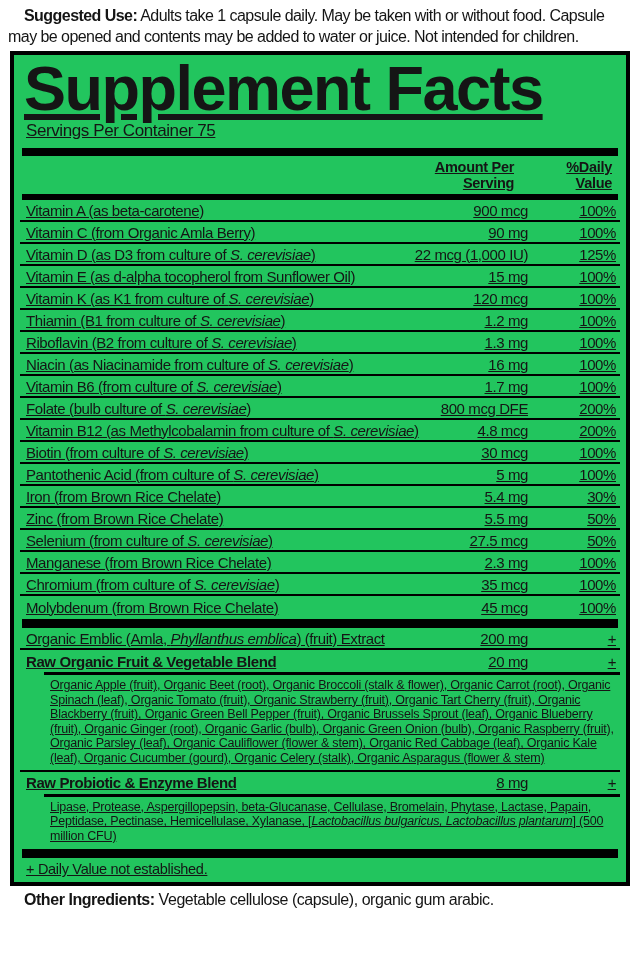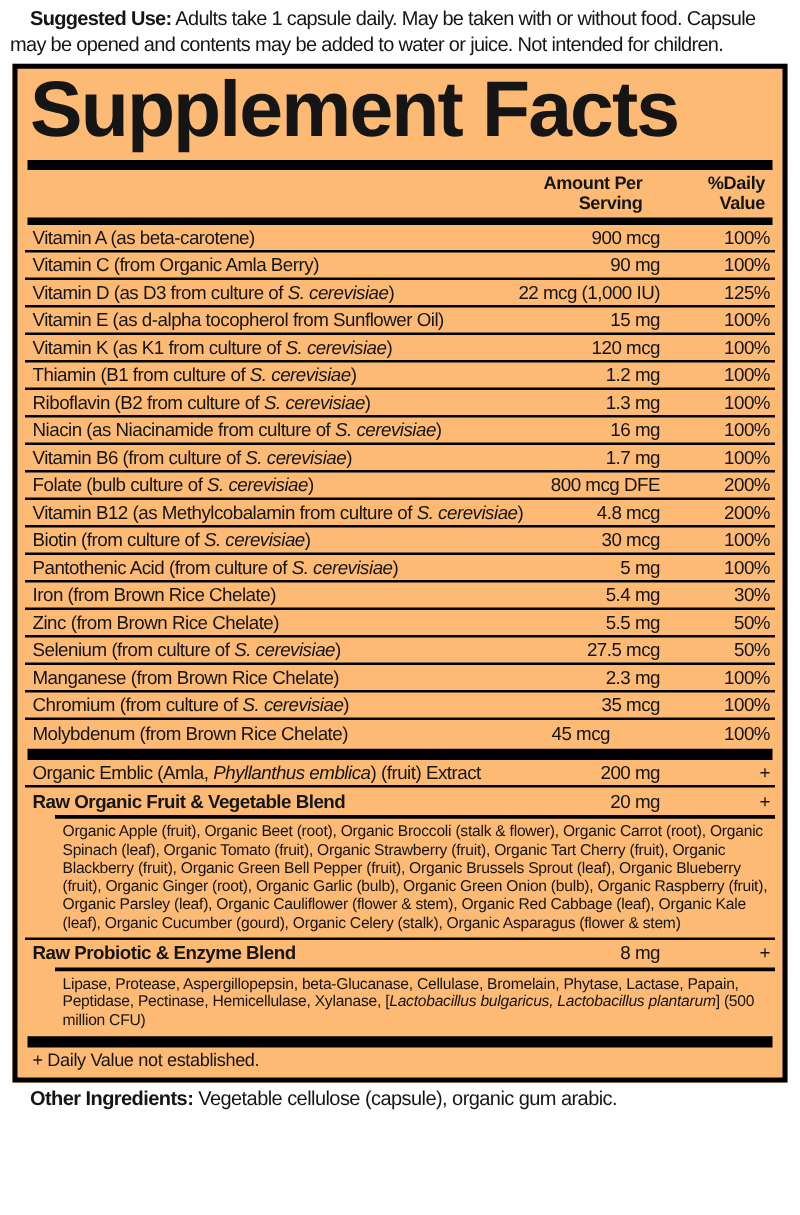--- a/index.html
+++ b/index.html
@@ -17,21 +17,22 @@
   .suggested {
     padding: 5px 8px 0 8px;
     font-size: 16px; line-height: 21px; letter-spacing: -0.55px;
   }
 
   
   .panel {
     margin: 4px 10px 0 10px;
     border: 4px solid #000;
     padding: 0 6px;
-    background: #fdba74;
+    background: #22c55e;
+    text-decoration: underline;
   }
   .title {
     font-size: 63px; font-weight: bold; letter-spacing: -1.5px;
     line-height: 60px; padding: 3px 0 1px 4px; white-space: nowrap;
   }
   .serving {
     font-size: 17px; line-height: 20px; letter-spacing: -0.4px;
     padding-left: 6px;
   }
   .serving-block { padding: 2px 0 5px 0; }
@@ -52,21 +53,21 @@
   .hdr-amount { width: 150px; padding-right: 14px; }
   .hdr-dv { width: 92px; padding-right: 8px; text-align: right; }
   .hdr-line { display: block; }
 
   
   .row {
     display: flex; align-items: center;
     height: 22px; border-bottom: 2px solid #000;
     font-size: 15px; letter-spacing: -0.4px;
   }
-  #nutrient-rows .row:last-child { border-bottom: none; gap: 40px; }
+  #nutrient-rows .row:last-child { border-bottom: none; }
   .row.nb { border-bottom: none; }
   .cell.name { flex: 1; min-width: 0; white-space: nowrap; padding-left: 6px; }
   .cell.amount { width: 150px; flex-shrink: 0; text-align: right; white-space: nowrap; }
   .cell.dv { width: 92px; flex-shrink: 0; text-align: right; padding-right: 4px; }
   .bold-row .cell.name { font-weight: bold; }
 
   .indent-sep { height: 3px; background: #000; margin-left: 24px; }
   .detail {
     padding: 3px 2px 4px 30px;
     font-size: 12.5px; line-height: 14.6px; letter-spacing: -0.2px;
@@ -89,20 +90,21 @@
 
 <div class="suggested">
   <span class="b">Suggested Use:</span>
   <span>Adults take 1 capsule daily. May be taken with or without food. Capsule may be opened and contents may be added to water or juice. Not intended for children.</span>
 </div>
 
 <div class="panel">
   <div class="title">Supplement Facts</div>
 
   <div class="serving-block">
+    <div class="serving">Servings Per Container 75</div>
   </div>
 
   <div class="bar bar-top"></div>
 
   <div class="hdr">
     <div class="hdr-spacer"></div>
     <div class="hdr-amount">
       <span class="hdr-line">Amount Per</span>
       <span class="hdr-line">Serving</span>
     </div>

